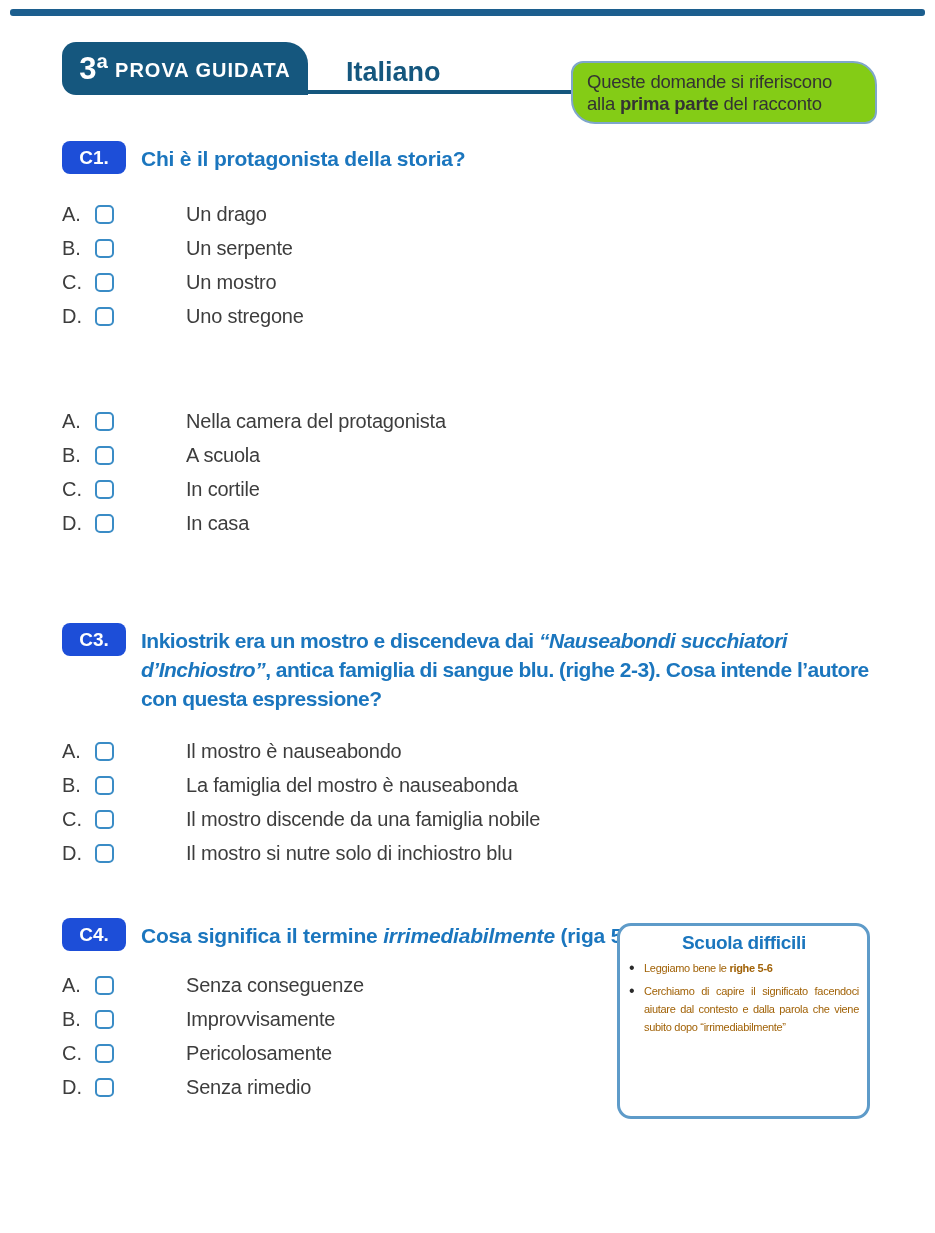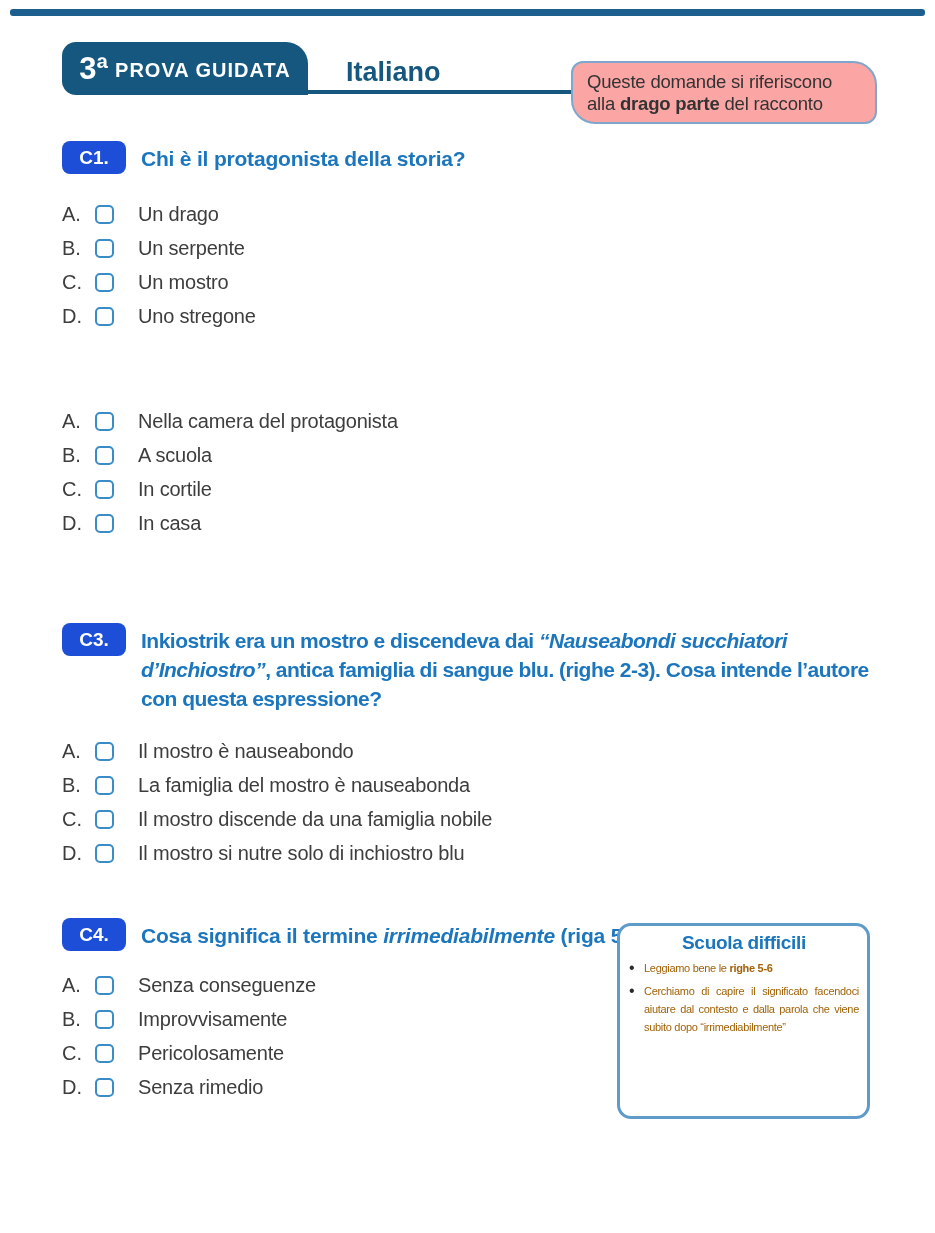--- a/index.html
+++ b/index.html
@@ -22,21 +22,21 @@
     border-radius:14px 22px 0 14px;
     display:flex; align-items:center; justify-content:center; gap:7px;
   }
   .t-num { font-size:31px; font-weight:bold; line-height:1; }
   .t-txt { font-size:20px; font-weight:bold; letter-spacing:1px; padding-top:4px; }
   .subject { position:absolute; left:346px; top:57px; font-size:27px; font-weight:bold; color:#15577E; }
   .header-line { position:absolute; left:300px; top:90px; width:274px; height:4px; background:#15577E; }
   .note-box {
     position:absolute; left:571px; top:61px; width:306px; height:63px;
     border:2.5px solid #7FA6CB; border-radius:12px 24px 12px 24px;
-    background:#fca5a5; padding:8px 6px 0 14px;
+    background:#84cc16; padding:8px 6px 0 14px;
     font-size:18.5px; line-height:22px; color:#333333; letter-spacing:-0.2px;
   }
 
   
   .question { position:absolute; left:62px; width:810px; }
   .q1 { top:141px; } .q2 { top:380px; } .q3 { top:623px; } .q4 { top:918px; }
   .q-head { display:flex; align-items:flex-start; }
   .q-badge {
     flex:0 0 auto; min-width:64px; height:33px; padding:0 10px;
     background:#1d4ed8; border-radius:8px;
@@ -52,21 +52,21 @@
   .q-opts { margin-top:23px; }
   .q2 .q-opts { margin-top:24px; }
   .q3 .q-opts { margin-top:21px; }
   .q4 .q-opts { margin-top:17px; }
   .opt { display:flex; align-items:center; height:34px; }
   .opt-letter { width:33px; font-size:20px; color:#3D3D3D; }
   .opt-box {
     width:19px; height:19px; border:2px solid #3A8CC6; border-radius:5px;
     background:#fff; margin-right:24px; flex:0 0 auto;
   }
-  .opt-label { font-size:20px; color:#3D3D3D; letter-spacing:-0.2px; }
+  .opt-label { font-size:20px; color:#3D3D3D; letter-spacing:-0.2px;margin-left:48px; }
 
   
   .sidebox {
     position:absolute; left:617px; top:923px; width:253px; min-height:196px;
     border:3px solid #5E9BC9; border-radius:14px; background:#fff;
     padding:6px 8px 8px 9px;
   }
   .sidebox-title { text-align:center; color:#1B76BE; font-weight:bold; font-size:19px; letter-spacing:-0.3px; margin-bottom:5px; }
   .sidebox ul { margin:0; padding:0; list-style:none; }
   .sidebox li {
@@ -95,21 +95,21 @@
 
   <div class="title-badge">
     <span class="t-num">3ª</span>
     <span class="t-txt">PROVA GUIDATA</span>
   </div>
   <div class="subject">Italiano</div>
   <div class="header-line"></div>
 
   <div class="note-box">
     <div>Queste domande si riferiscono</div>
-    <div><span>alla </span><b>drago parte</b><span> del racconto</span></div>
+    <div><span>alla </span><b>prima parte</b><span> del racconto</span></div>
   </div>
 
   <section class="question q1">
       <div class="q-head">
         <div class="q-badge">C1.</div>
         <div class="q-text"><span>Chi è il protagonista della storia?</span></div>
       </div>
       <div class="q-opts">
         <div class="opt">
           <span class="opt-letter">A.</span>

